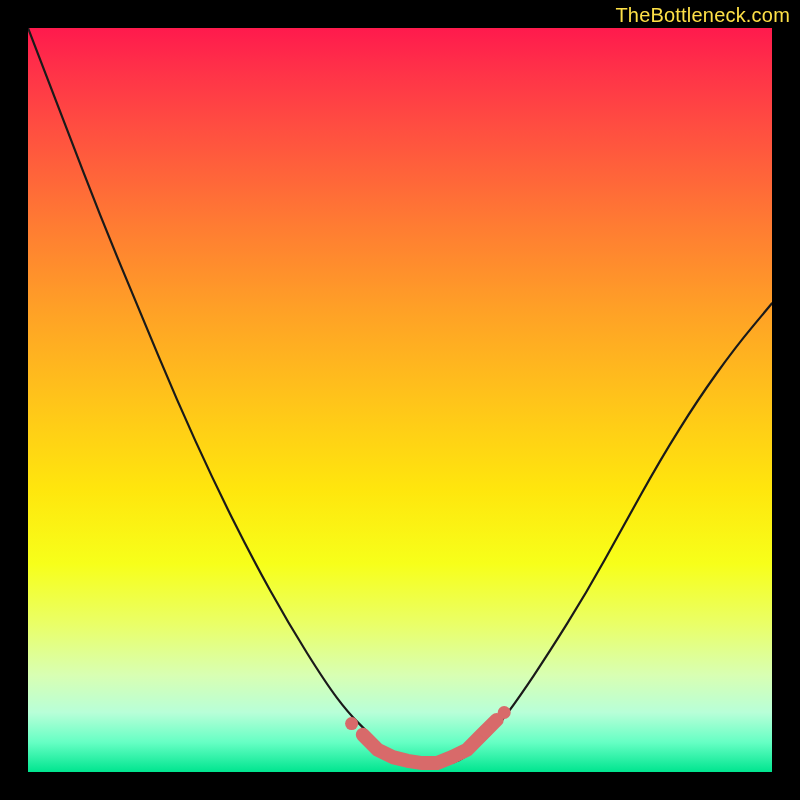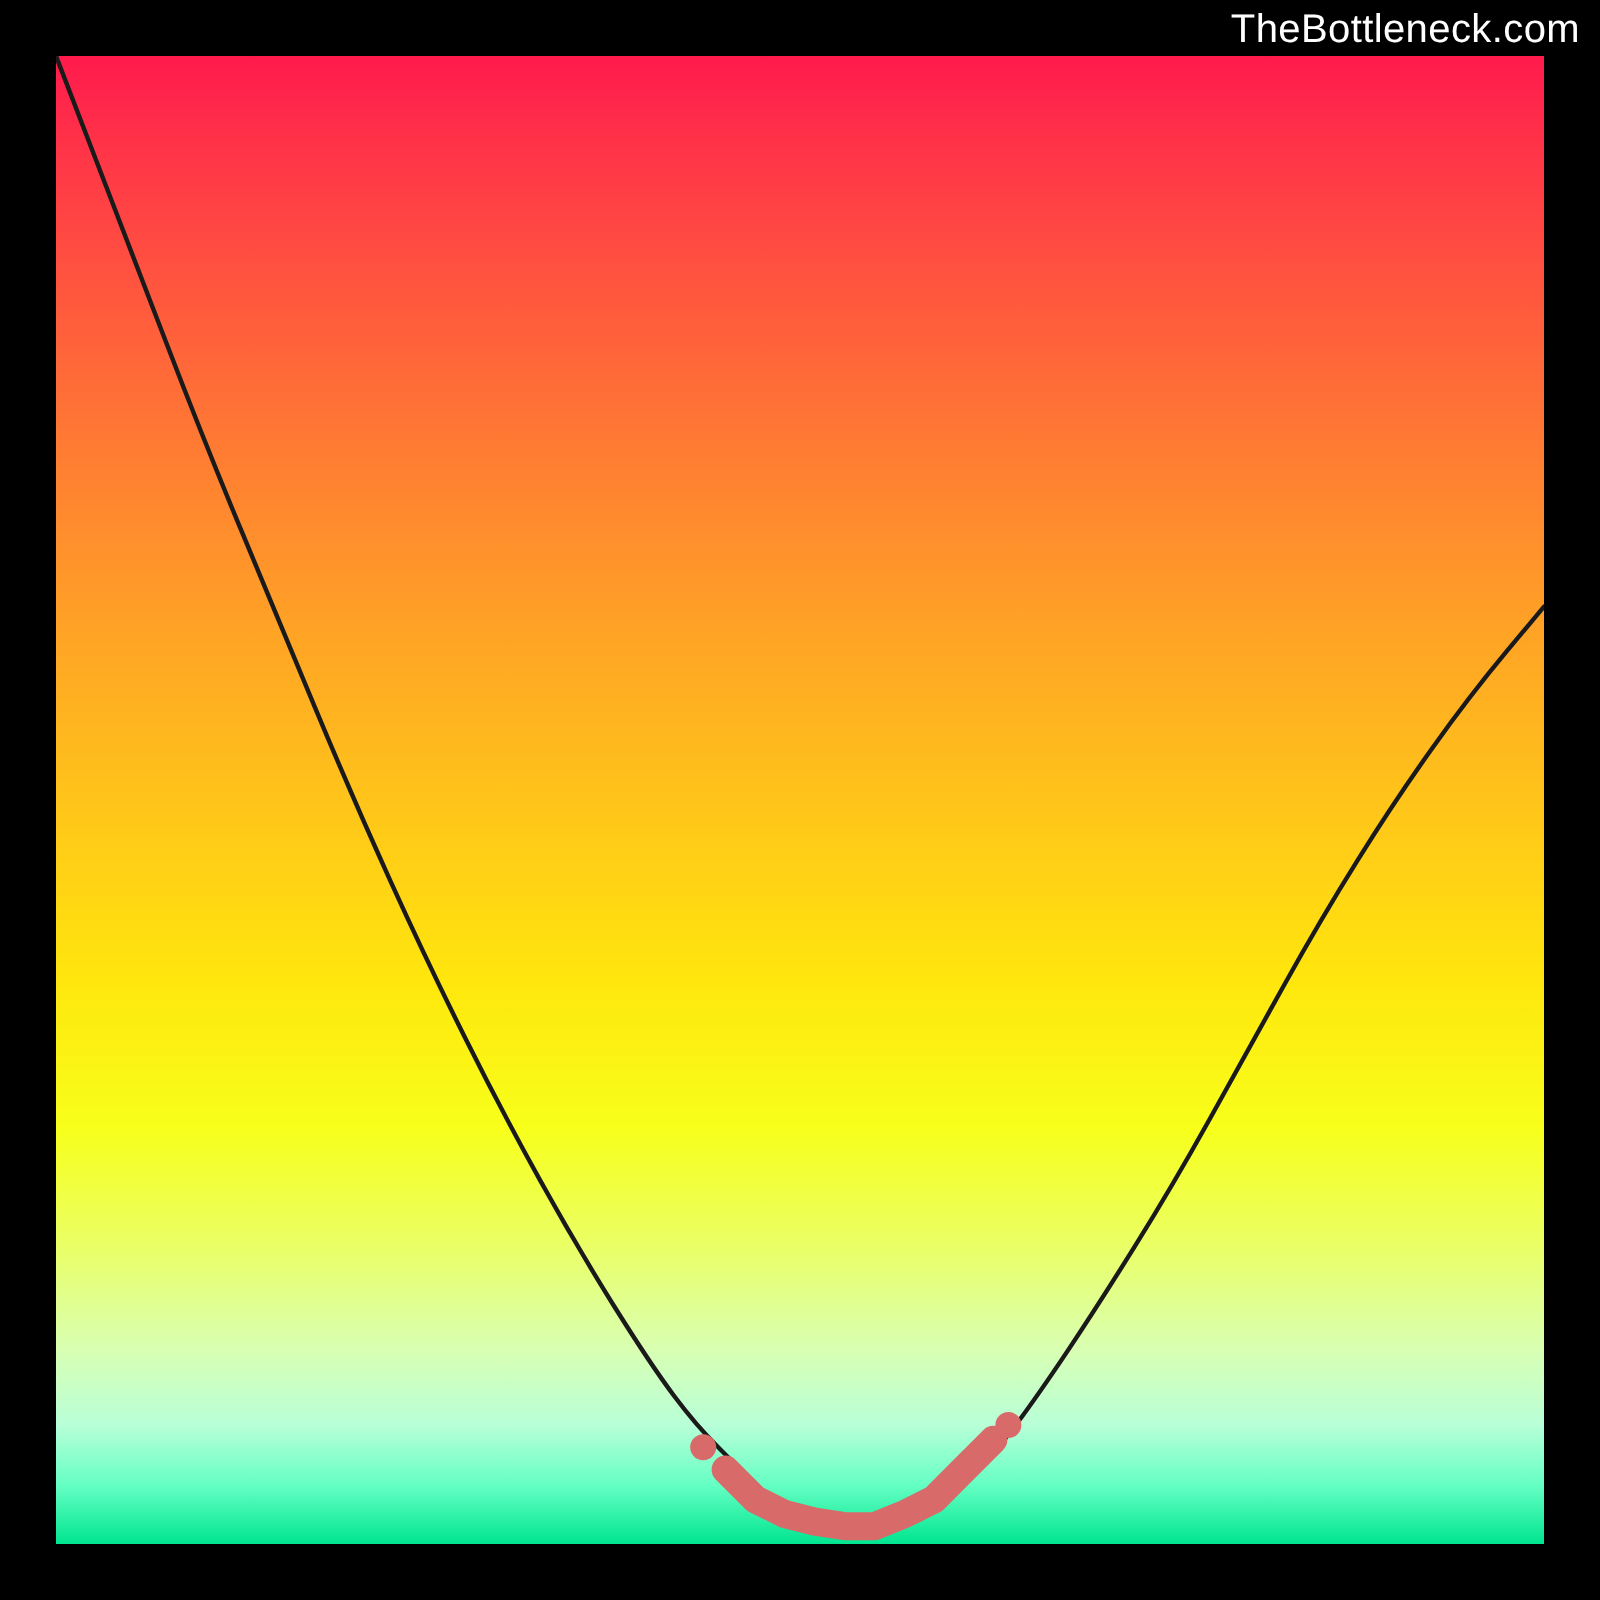--- a/index.html
+++ b/index.html
@@ -53,21 +53,21 @@
     position: absolute;
     left: 0;
     top: 0;
     width: 100%;
     height: 100%;
   }
   .watermark {
     position: absolute;
     top: 4px;
     right: 10px;
-    color: #ffffff;
+    color: #fde047;
     font-size: 20px;
     letter-spacing: 0.2px;
     user-select: none;
   }
 </style>
 </head>
 <body>
 
 <div class="frame">
 

